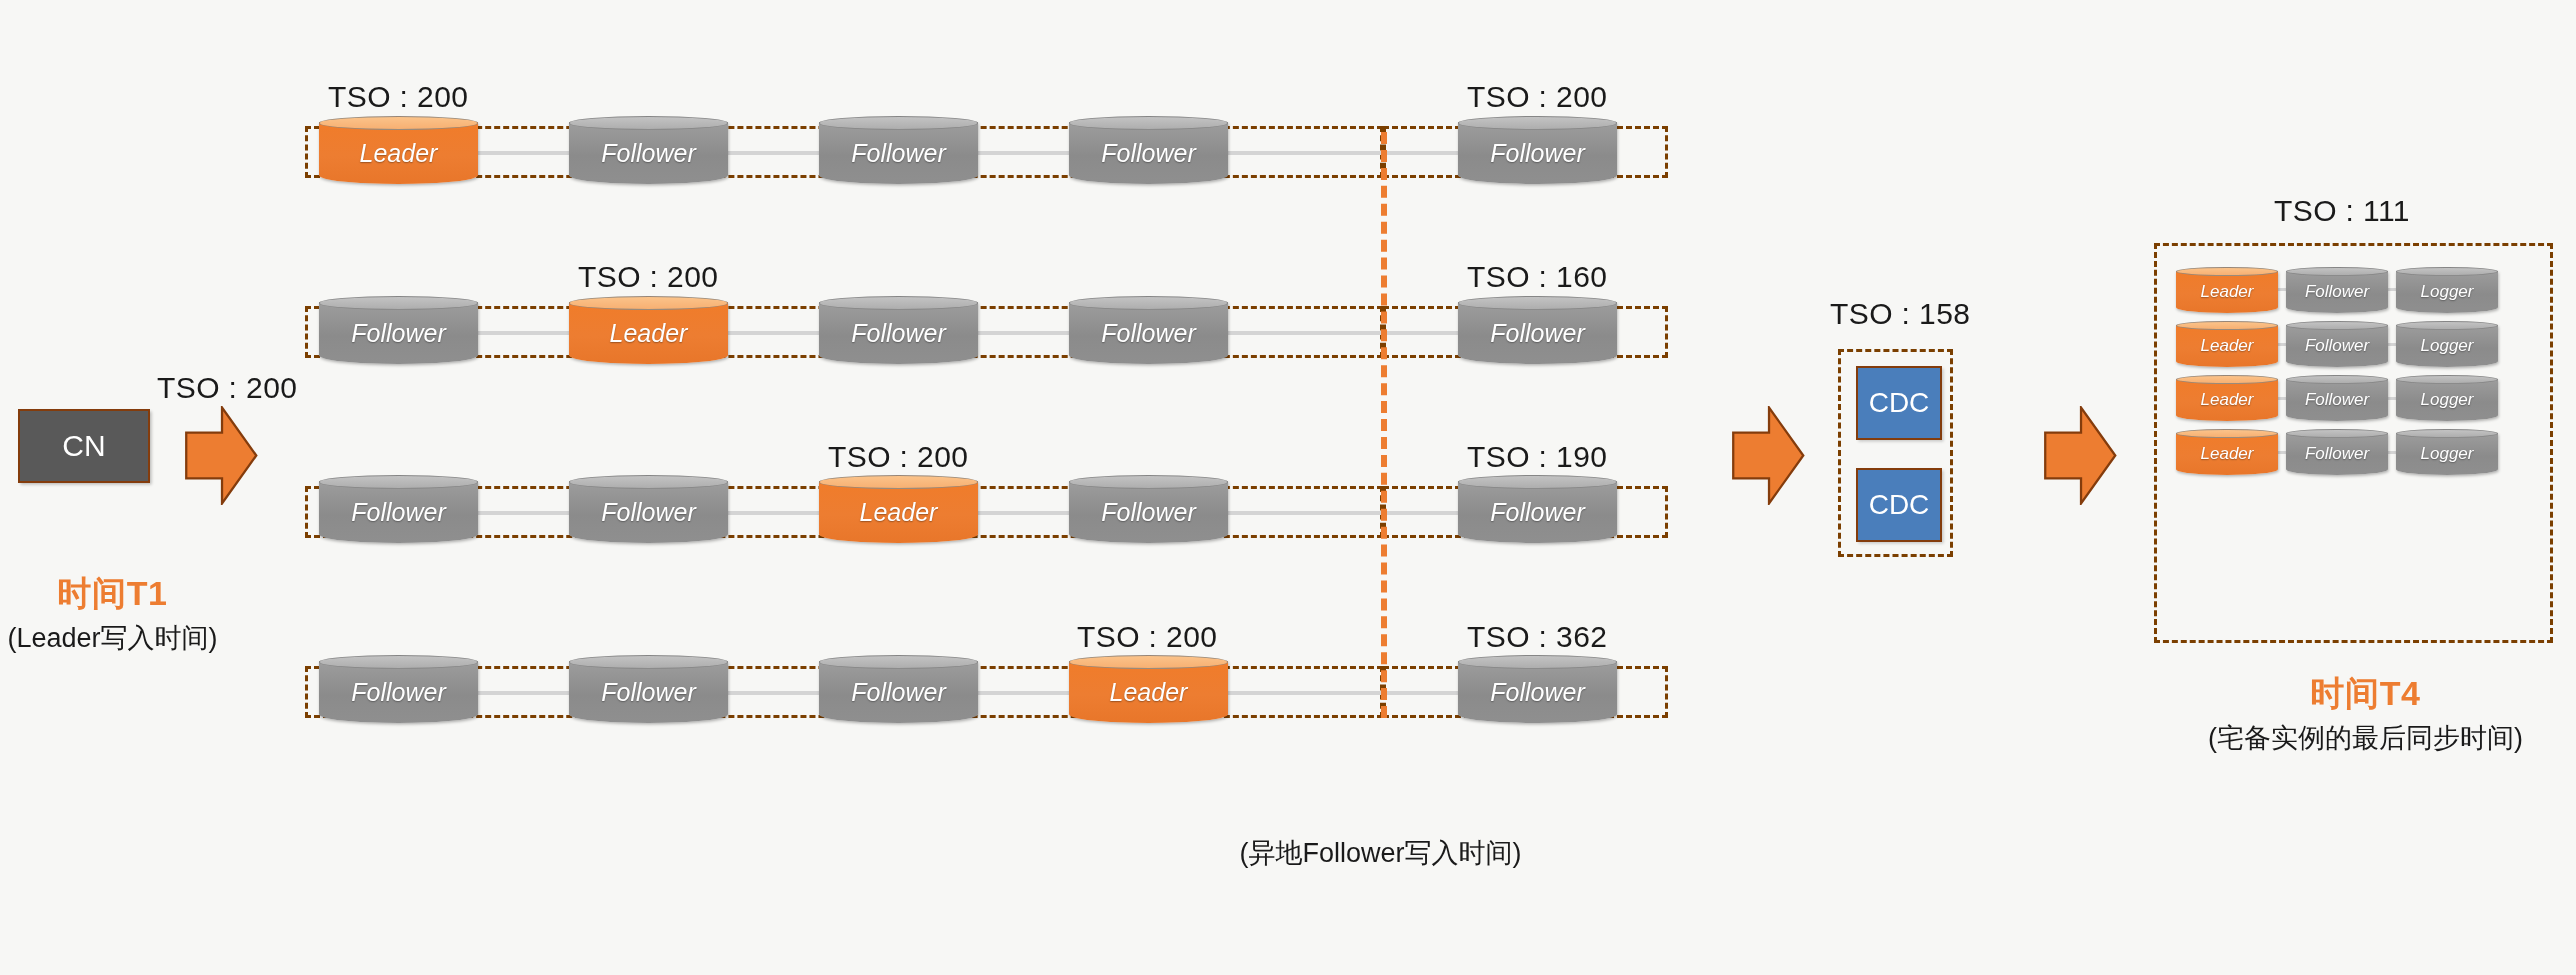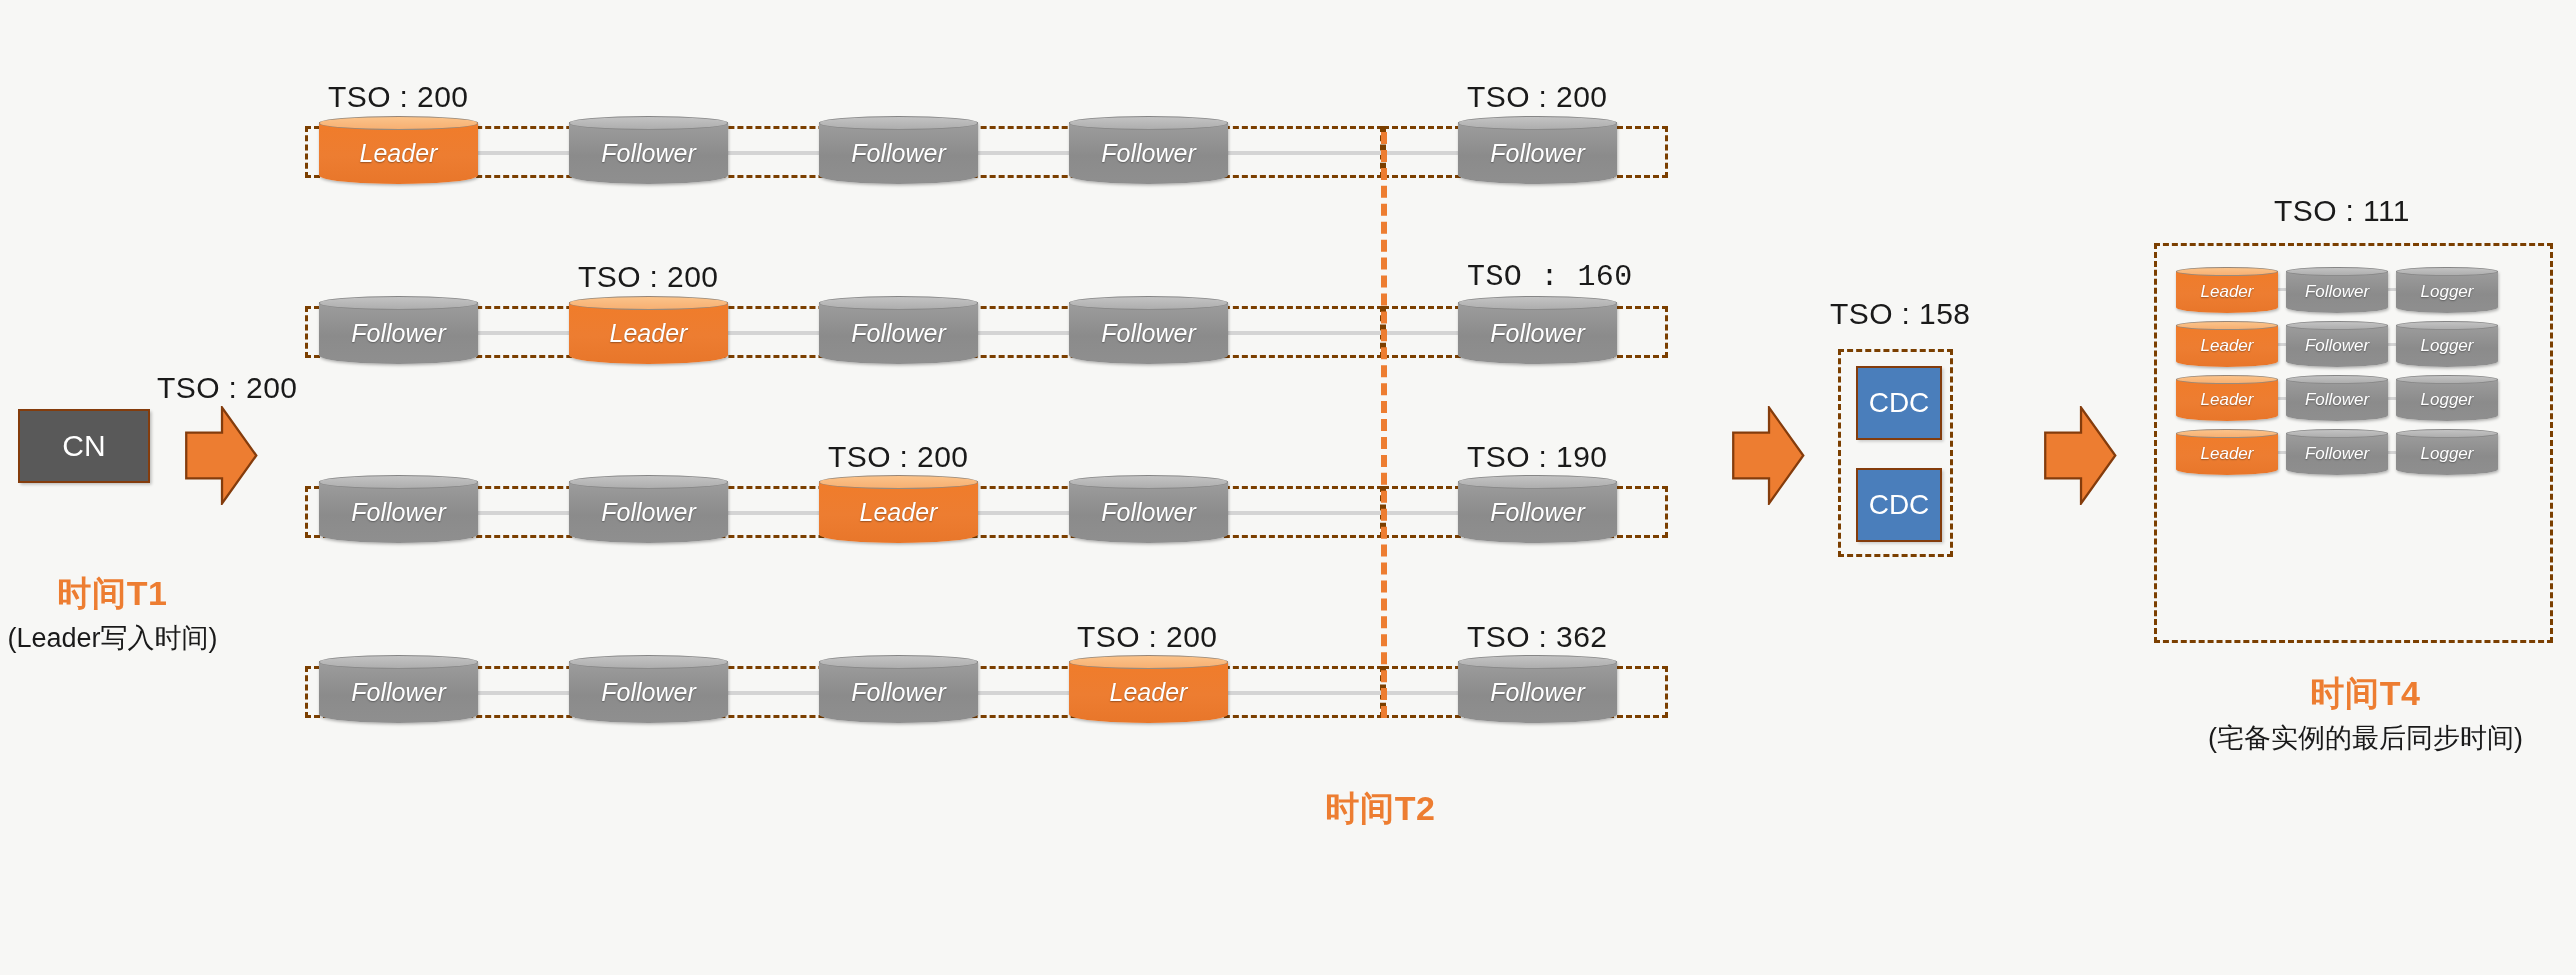--- a/index.html
+++ b/index.html
@@ -201,21 +201,21 @@
     <div class="cyl grey" style="left: 1069px; top: 296px; width: 159px; height: 68px;">
       <div class="body"></div>
       <div class="top"></div>
       <div class="label">Follower</div>
     </div>
     <div class="cyl grey" style="left: 1458px; top: 296px; width: 159px; height: 68px;">
       <div class="body"></div>
       <div class="top"></div>
       <div class="label">Follower</div>
     </div>
-    <div class="tso-label abs" style="left: 1467px; top: 260px; font-family: Liberation Mono, monospace;">TSO : 160</div>
+    <div class="tso-label abs" style="left: 1467px; top: 260px;">TSO : 160</div>
     <div class="group-box abs" style="left: 305px; top: 486px; width: 1078px; height: 52px;"></div>
     <div class="group-box abs" style="left: 1383px; top: 486px; width: 285px; height: 52px;"></div>
     <div class="connector abs" style="left: 472px; top: 511px; width: 103px;"></div>
     <div class="connector abs" style="left: 721px; top: 511px; width: 103px;"></div>
     <div class="connector abs" style="left: 971px; top: 511px; width: 103px;"></div>
     <div class="connector abs" style="left: 1221px; top: 511px; width: 242px;"></div>
     <div class="cyl grey" style="left: 319px; top: 475px; width: 159px; height: 68px;">
       <div class="body"></div>
       <div class="top"></div>
       <div class="label">Follower</div>
@@ -345,17 +345,17 @@
       <div class="top"></div>
       <div class="label" style="font-size: 17px;">Follower</div>
     </div>
     <div class="cyl grey" style="left: 2396px; top: 429px; width: 102px; height: 46px;">
       <div class="body"></div>
       <div class="top"></div>
       <div class="label" style="font-size: 17px;">Logger</div>
     </div>
     <div class="phase-title abs" style="left: -147px; top: 571px; width: 519px;">时间T1</div>
     <div class="phase-sub abs" style="left: -199px; top: 620px; width: 623px;">(Leader写入时间)</div>
-    <div class="phase-title abs" style="left: 1121px; top: 786px; width: 519px;">时间T2</div>
+    <div class="phase-sub abs" style="left: 1069px; top: 835px; width: 623px;">(异地Follower写入时间)</div>
     <div class="phase-title abs" style="left: 2106px; top: 671px; width: 519px;">时间T4</div>
     <div class="phase-sub abs" style="left: 2054px; top: 720px; width: 623px;">(宅备实例的最后同步时间)</div>
   </div>
 
 
 </body></html>

